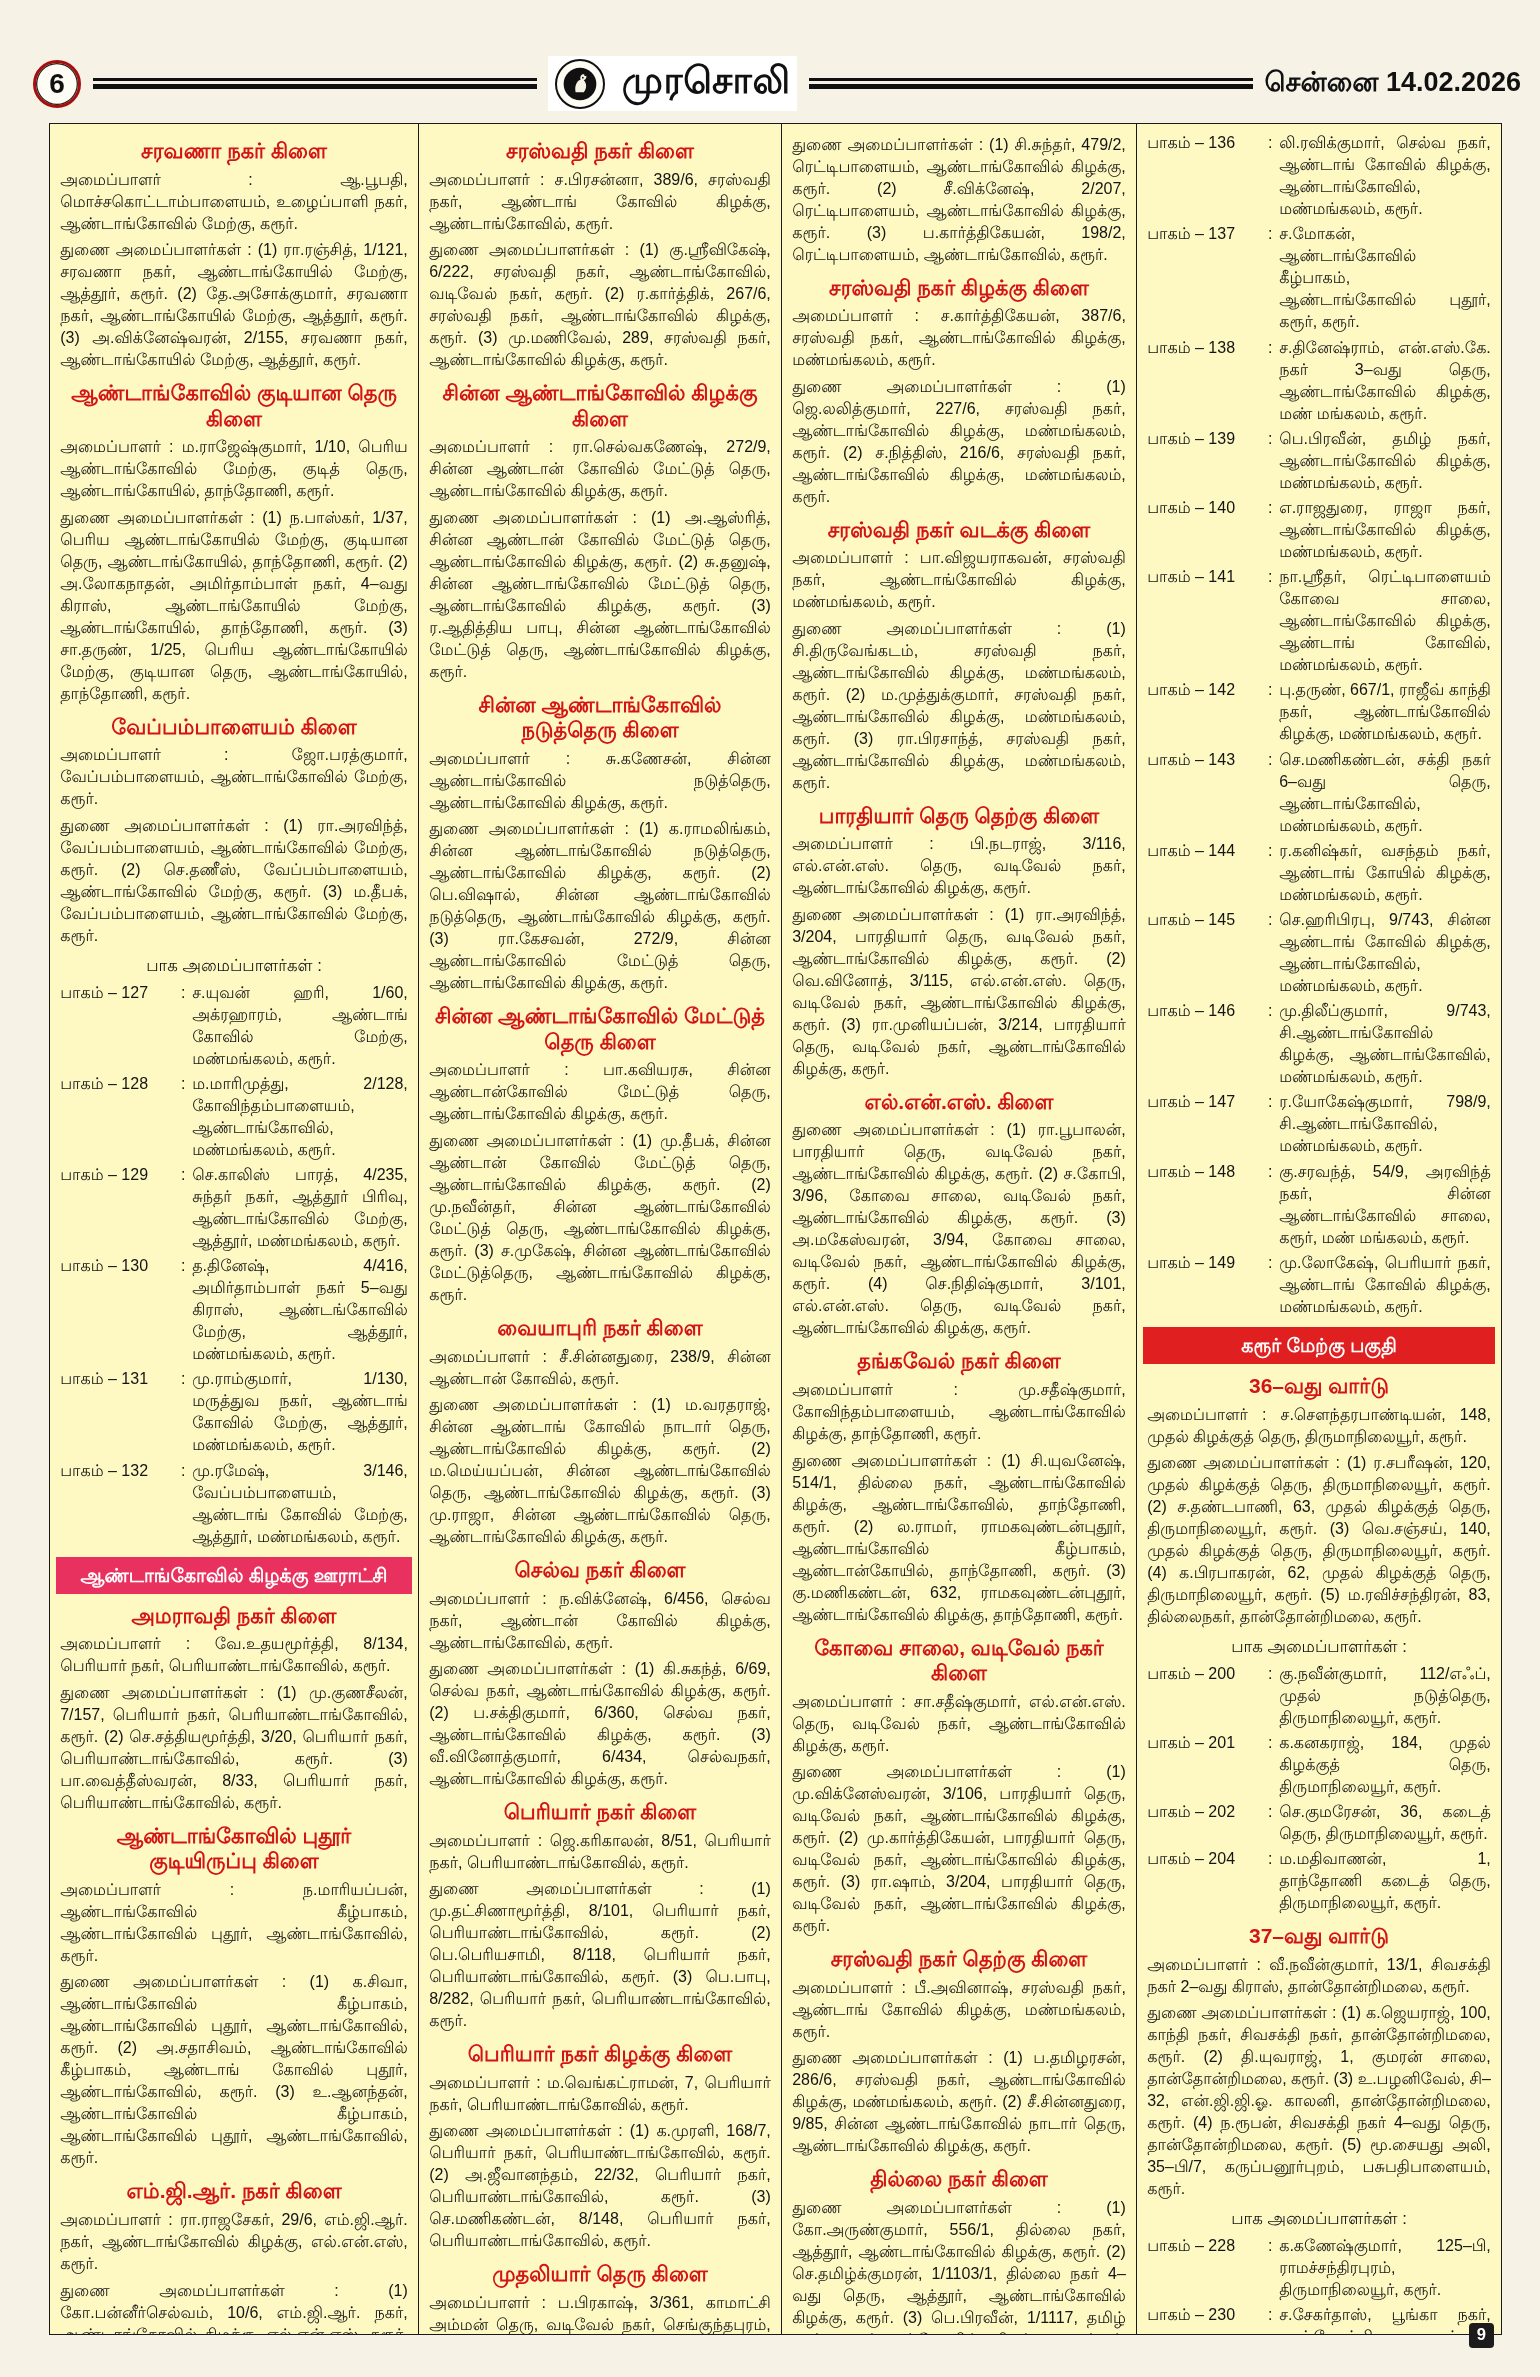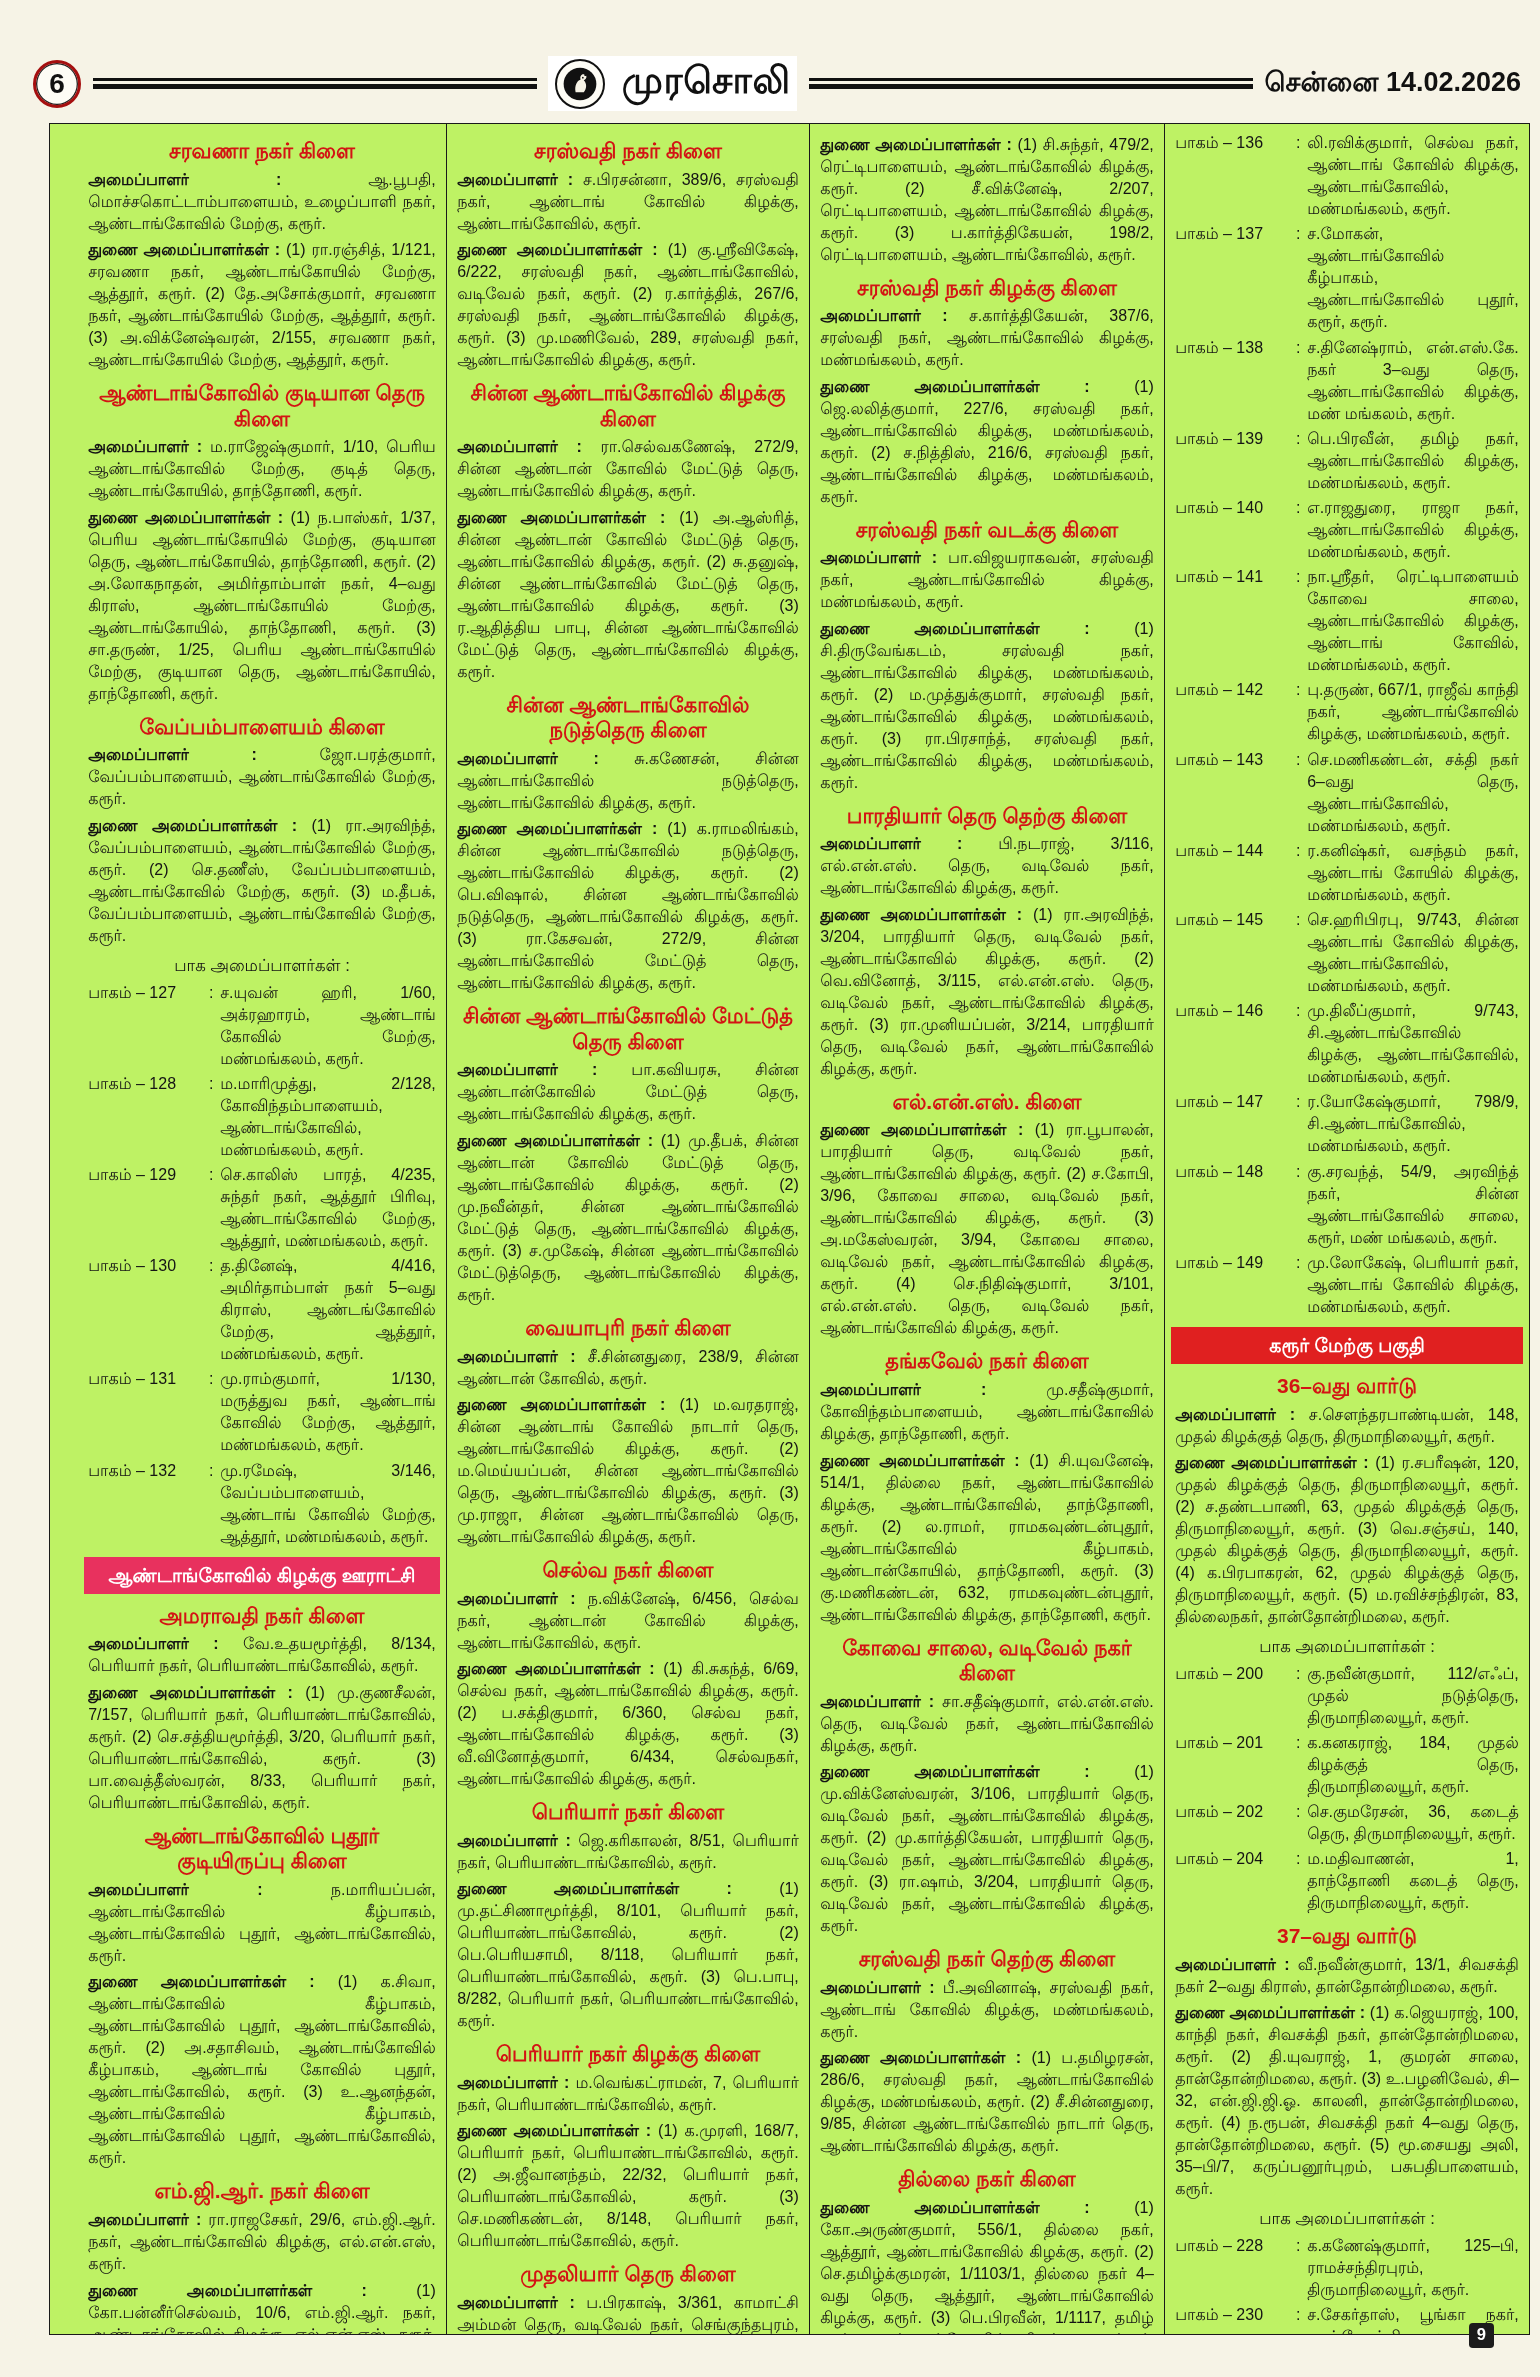--- a/index.html
+++ b/index.html
@@ -23,37 +23,37 @@
   .rule{flex:1;height:10.2px;margin:0 11.5px;
     background:linear-gradient(#111 0 3.2px,transparent 3.2px 6.4px,#111 6.4px 10.2px);}
   .masthead-center{flex:none;display:flex;align-items:center;gap:17px;background:#fff;padding:2.6px 6.4px;}
   .logo-disc{width:46px;height:46px;border-radius:50%;background:#fdfcf5;border:2.6px solid #111;
     display:flex;align-items:center;justify-content:center;overflow:hidden;}
   .masthead-title{font-size:37px;font-weight:bold;color:#111;letter-spacing:0.6px;}
   .dateline{flex:none;margin-right:20px;font-size:27px;font-weight:bold;color:#111;}
   
   .paper{
     position:absolute;left:49px;top:123px;width:1451px;height:2210px;
-    border:1.9px solid #1a1a1a;background:#bef264;
-    display:grid;grid-template-columns:369px 363px 355px 1fr;padding-left:28px;
+    border:1.9px solid #1a1a1a;background:#fef9c3;
+    display:grid;grid-template-columns:369px 363px 355px 1fr;
   }
   .news-column{padding:5.1px 10.2px 6.4px 10.2px;overflow:hidden;border-right:1.3px solid #1a1a1a;}
   .news-column:last-child{border-right:none;}
   .branch-heading{
     text-align:center;color:#d31414;font-weight:bold;
     font-size:21px;line-height:25.5px;margin:9px 0 5.1px;
   }
   .region-banner{
     margin:9px -3.8px 5.1px;padding:5.1px 2.6px;text-align:center;
     color:#fff;font-weight:bold;font-size:19px;line-height:27px;
   }
   .region-banner.pink{background:#e8315e;}
   .region-banner.red{background:#e02020;}
   .body-para{font-size:16px;line-height:22px;text-align:justify;margin:4.5px 0;}
-  .body-para b{font-weight:bold;}
+  .body-para b{font-weight:normal;}
   .center-sub{font-size:16.6px;line-height:22px;font-weight:normal;text-align:center;margin:7.7px 0 5.1px;}
   .part-row{display:flex;font-size:16px;line-height:22px;margin:3.2px 0;}
   .part-label{flex:none;width:114px;}
   .part-colon{flex:none;width:18px;text-align:center;}
   .part-text{flex:1;text-align:justify;}
   .corner-page-num{
     position:absolute;right:47px;bottom:29px;width:25.5px;height:25.5px;
     background:#1c1c1c;color:#fff;border-radius:3.8px;
     display:flex;align-items:center;justify-content:center;
     font-size:16.6px;font-weight:bold;

